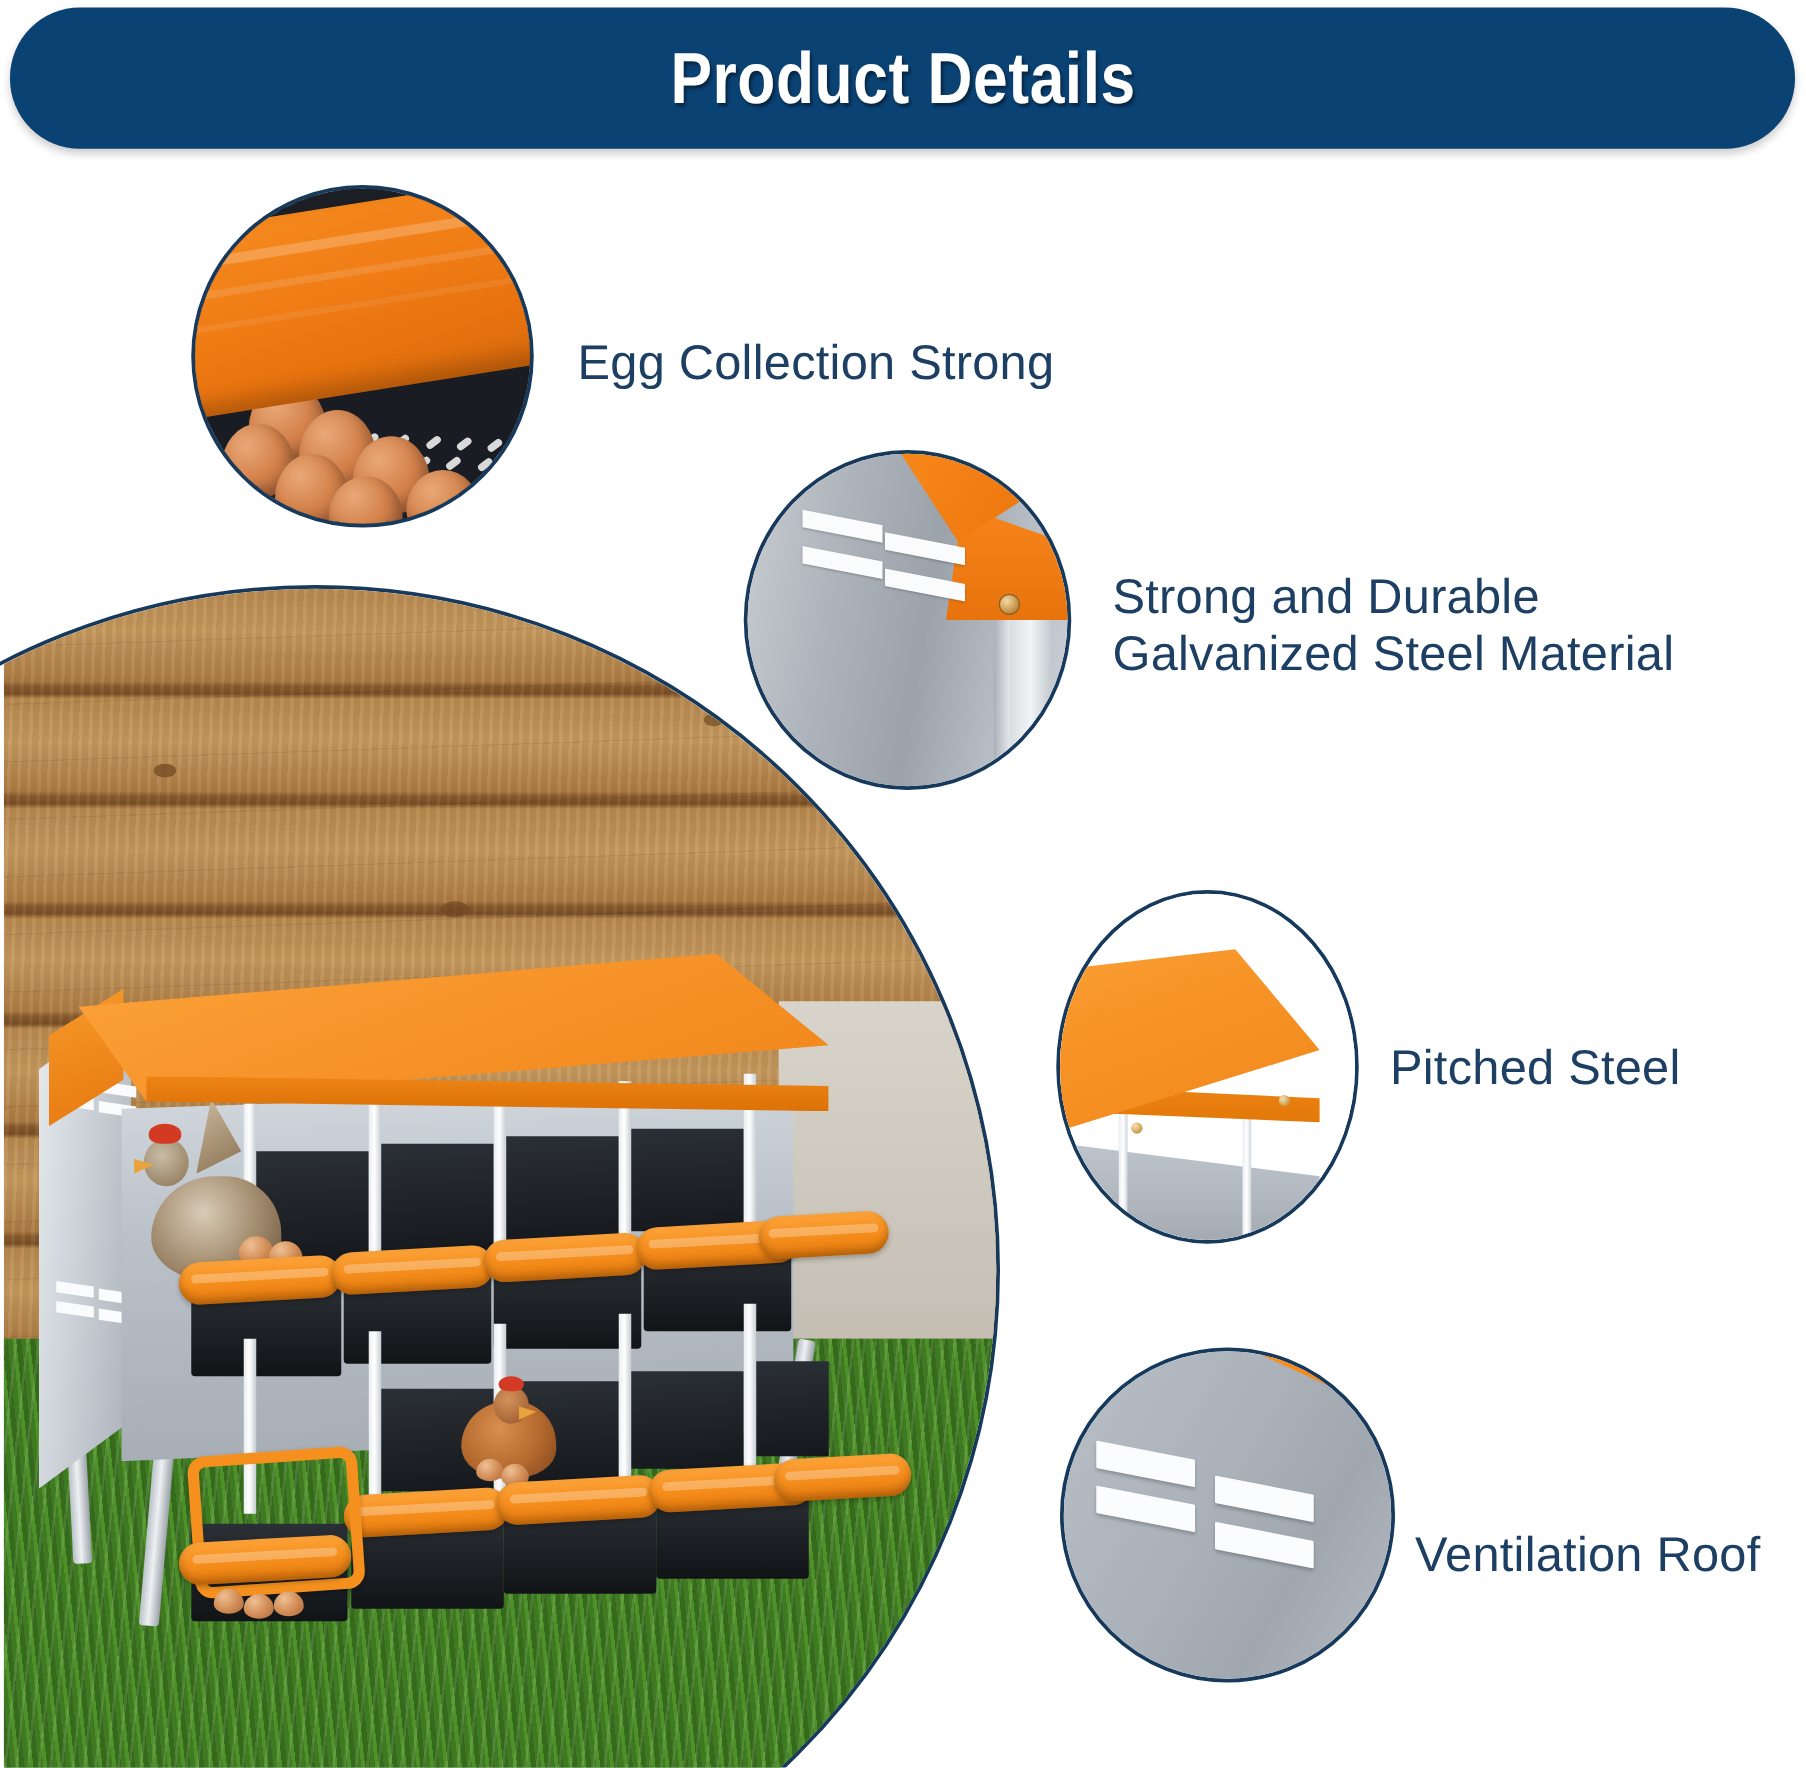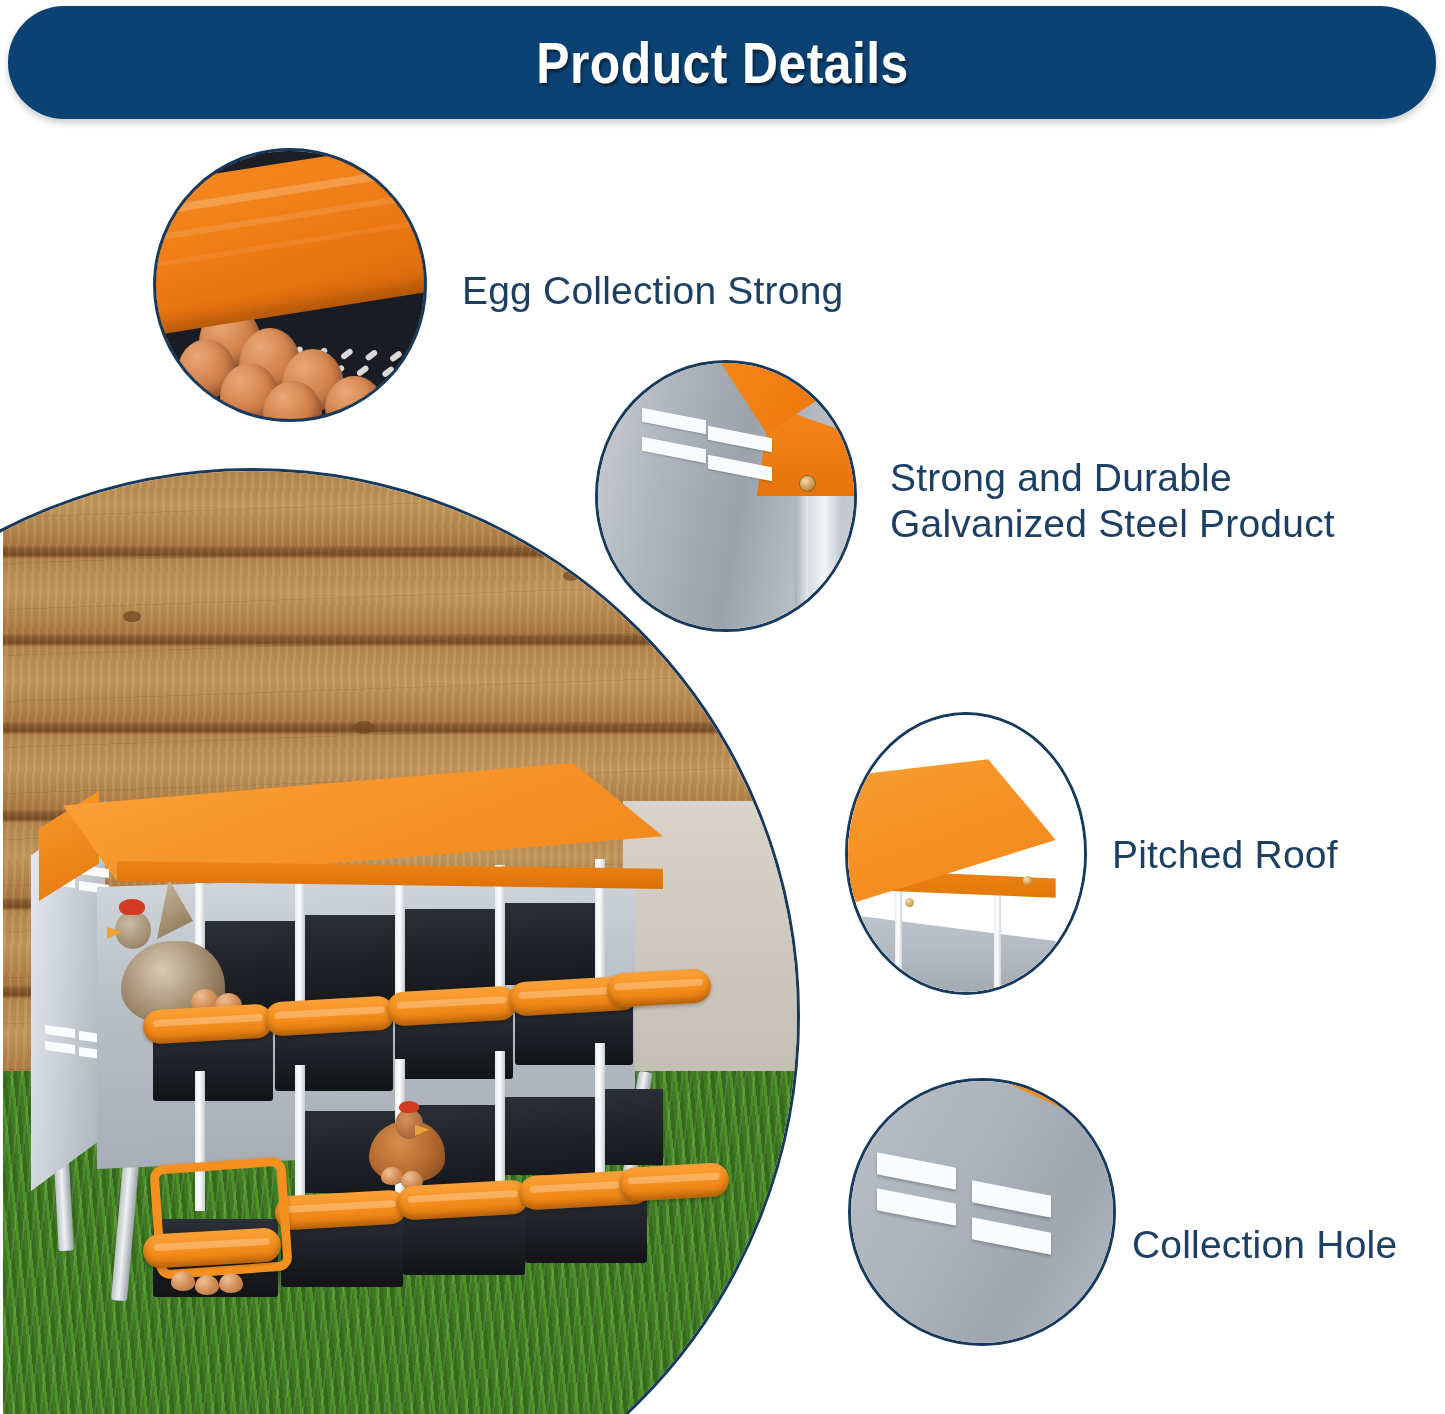--- a/index.html
+++ b/index.html
@@ -227,45 +227,45 @@
     <div class="steel-roof"></div>
 
     <div class="steel-screw" style="right:15%;top:42%"></div>
     <div class="vent-slot" style="left:17%;top:19%;width:25%;height:14px;"></div>
     <div class="vent-slot" style="left:17%;top:30%;width:25%;height:14px;"></div>
     <div class="vent-slot" style="left:43%;top:26%;width:25%;height:14px;"></div>
     <div class="vent-slot" style="left:43%;top:37%;width:25%;height:14px;"></div>
   </div>
 </div>
 <div class="callout-label" style="left:890px;top:455px;">Strong and Durable
-Galvanized Steel Product</div>
+Galvanized Steel Material</div>
 
 <div id="callout-circle-roof" class="callout-circle">
   <div class="roof-scene">
     <div class="roof-body"></div>
     <div class="roof-rib" style="left:20%"></div>
     <div class="roof-rib" style="left:62%"></div>
     <div class="roof-edge"></div>
     <div class="roof-top"></div>
     <div class="roof-screw" style="left:24%;top:66%"></div>
     <div class="roof-screw" style="left:74%;top:58%"></div>
   </div>
 </div>
-<div class="callout-label" style="left:1112px;top:832px;">Pitched Roof</div>
+<div class="callout-label" style="left:1112px;top:832px;">Pitched Steel</div>
 
 <div id="callout-circle-vent" class="callout-circle">
   <div class="vent-scene">
     <div class="vent-orange"></div>
     <div class="vent-slot-big" style="left:10%;top:30%;width:30%;height:22px;"></div>
     <div class="vent-slot-big" style="left:10%;top:44%;width:30%;height:22px;"></div>
     <div class="vent-slot-big" style="left:46%;top:41%;width:30%;height:22px;"></div>
     <div class="vent-slot-big" style="left:46%;top:55%;width:30%;height:22px;"></div>
   </div>
 </div>
-<div class="callout-label" style="left:1132px;top:1222px;">Collection Hole</div>
+<div class="callout-label" style="left:1132px;top:1222px;">Ventilation Roof</div>
 
 <div id="main-photo">
  <div id="main-photo-inner">
 
   <div class="ph" id="fence"></div>
   <div class="ph" id="fence-grain"></div>
   <div class="ph" id="fence-knot1"></div>
   <div class="ph" id="fence-knot2"></div>
   <div class="ph" id="fence-knot3"></div>
   <div class="ph" id="wall-panel"></div>

